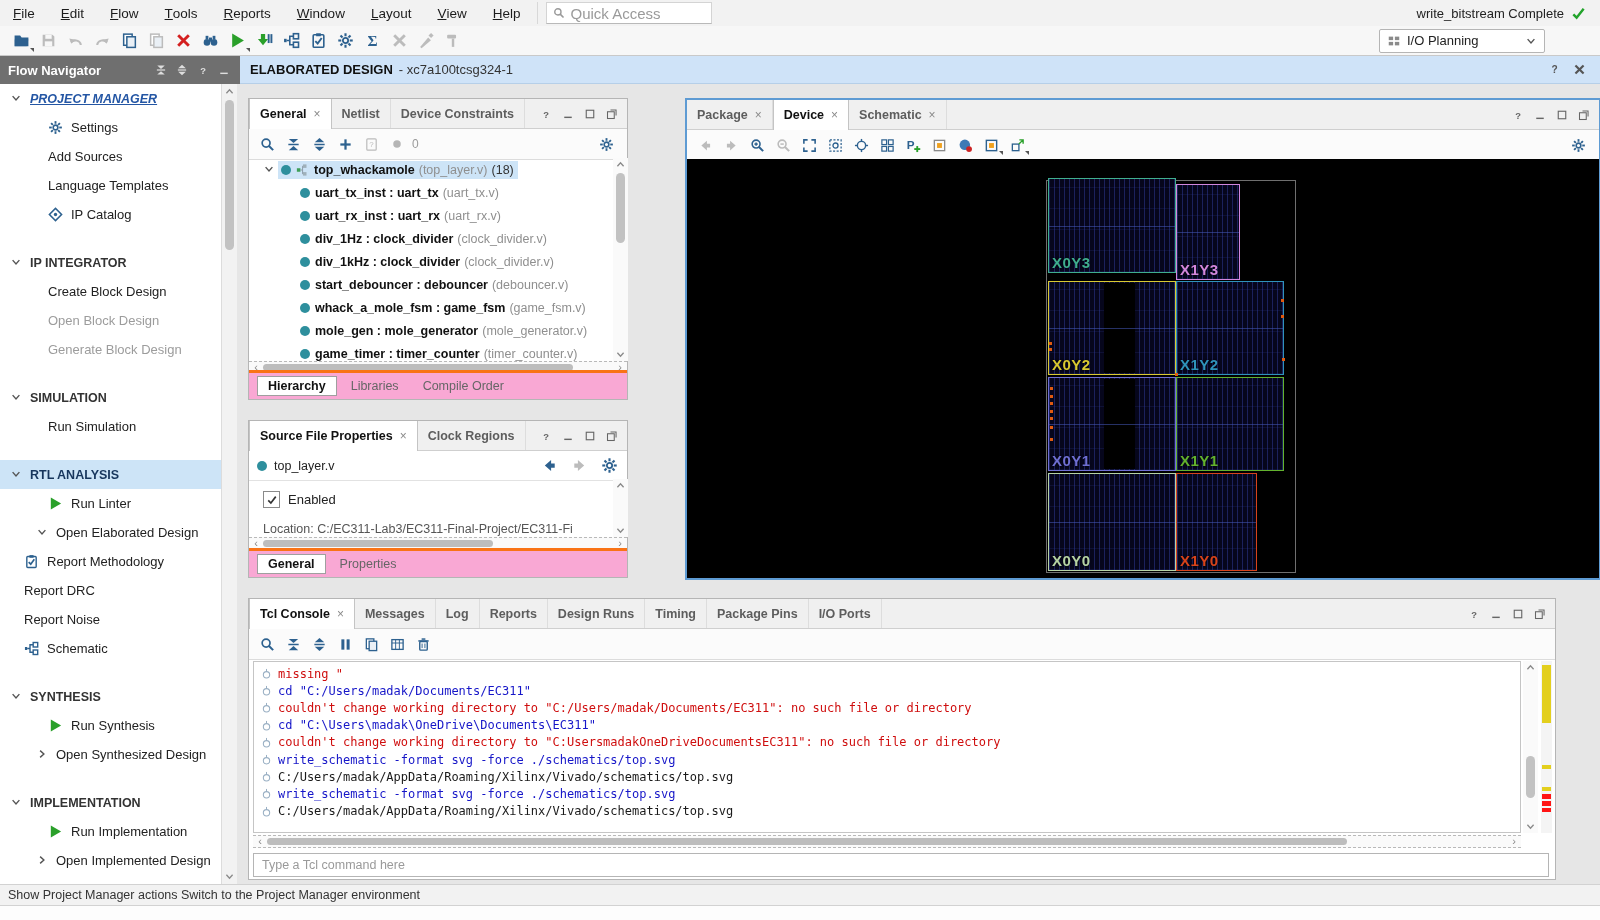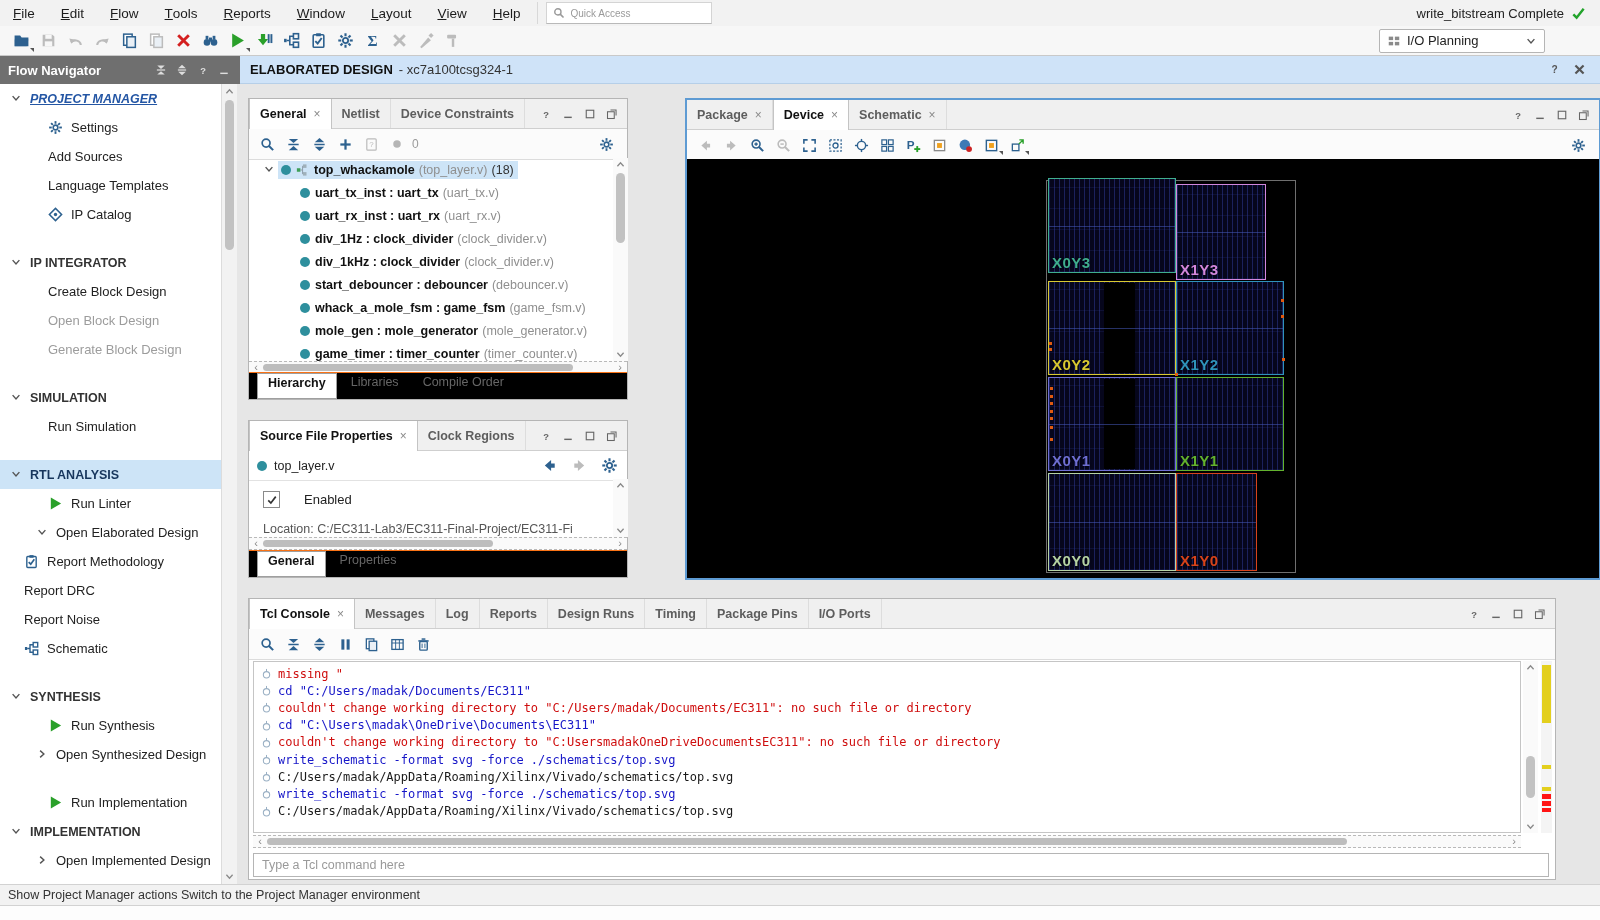--- a/index.html
+++ b/index.html
@@ -7,21 +7,21 @@
     -webkit-font-smoothing:antialiased;}
   #root{position:relative;width:1600px;height:920px;}
   u{text-decoration:underline;}
   svg{display:block;}
   
   #menubar{position:absolute;left:0;top:0;width:1600px;height:26px;background:#f2f2f2;
     border-bottom:1px solid #e0e0e0;display:flex;align-items:center;font-size:13.5px;color:#1c1c1c;}
   .mitem{padding:0 13px;height:26px;display:flex;align-items:center;cursor:default;}
   #qa-sep{width:1px;height:22px;background:#d8d8d8;margin-left:4px;}
   #quick-access{margin-left:8px;width:152px;height:20px;background:#fff;border:1px solid #d4d4d4;
-    border-bottom:1px solid #b9b9b9;display:flex;align-items:center;gap:5px;padding:0 6px;color:#9a9a9a;font-size:10px;}
+    border-bottom:1px solid #b9b9b9;display:flex;align-items:center;gap:5px;padding:0 6px;color:#9a9a9a;font-size:15px;}
   #top-status{margin-left:auto;display:flex;align-items:center;gap:7px;padding-right:14px;font-size:13px;color:#222;}
   
   #toolbar{position:absolute;left:0;top:26px;width:1600px;height:30px;background:#f7f7f7;
     border-bottom:1px solid #c9c9c9;display:flex;align-items:center;padding-left:8px;box-sizing:border-box;}
   .tb{width:27px;height:26px;display:flex;align-items:center;justify-content:center;color:#2d618f;position:relative;cursor:default;}
   .tb svg{width:17px;height:17px;}
   .tb.disabled{color:#bcbcbc;}
   .tb.red{color:#d42020;}
   .tb.green{color:#2aa02a;}
   .tb.caret::after{content:"";position:absolute;right:1px;bottom:2px;border-left:4px solid transparent;
@@ -69,22 +69,22 @@
   .ptab.active{background:#fff;color:#111;margin-bottom:-1px;border-right:1px solid #c4c4c4;border-left:1px solid #c4c4c4;}
   .ptab .x{color:#8a8a8a;font-weight:normal;font-size:12px;}
   .ptabs .hicons{margin-left:auto;display:flex;gap:10px;align-items:center;padding-right:9px;color:#666;}
   .ptabs .hicons svg{width:12px;height:12px;}
   .ptools{height:30px;background:#fbfbfb;border-bottom:1px solid #dcdcdc;display:flex;align-items:center;padding-left:5px;}
   .ptools .tb{width:26px;height:24px;}
   .ptools .tb svg{width:15px;height:15px;}
   .ptools .right{margin-left:auto;padding-right:8px;}
   .badge0{font-size:12px;color:#9a9a9a;margin-left:2px;}
   
-  .btabs{position:absolute;left:0;right:0;bottom:0;height:26px;background:#000000;border-top:1px solid #f97316;
-    display:flex;padding-left:8px;font-size:12.5px;color:#666;gap:4px;}
+  .btabs{position:absolute;left:0;right:0;bottom:0;height:26px;background:#f9a8d4;border-top:3px solid #f97316;
+    display:flex;align-items:center;padding-left:8px;font-size:12.5px;color:#666;gap:4px;}
   .btab{padding:2px 10px;cursor:default;}
   .btab.active{background:#fff;border:1px solid #9f9f9f;font-weight:bold;color:#111;}
   
   .hscroll{position:absolute;left:0;right:0;height:13px;border-top:1px dashed #b9b9b9;border-bottom:1px dashed #b9b9b9;
     display:flex;align-items:center;background:#fafafa;box-sizing:border-box;}
   .hscroll .arr{width:14px;color:#8a8a8a;font-size:11px;text-align:center;line-height:11px;}
   .hscroll .thumb{height:7px;background:#bdbdbd;border-radius:4px;}
   
   .vscroll{position:absolute;width:15px;background:#fafafa;}
   .vscroll .arr{position:absolute;left:2px;width:11px;height:11px;color:#8a8a8a;}
@@ -101,21 +101,21 @@
   .trow .fl{color:#8f8f8f;}
   .trow .cnt{color:#333;margin-left:4px;}
   .trow .selwrap{display:flex;align-items:center;background:#cde4f7;padding:2px 4px 2px 0;}
   .hiericon{width:14px;height:14px;margin-right:4px;}
   
   #fp-sub{height:29px;border-bottom:1px solid #e2e2e2;display:flex;align-items:center;padding:0 8px;font-size:12.5px;color:#222;}
   #fp-sub .dot{width:10px;height:10px;border-radius:50%;background:#2e8f9d;margin-right:7px;}
   #fp-sub .nav{margin-left:auto;display:flex;gap:10px;align-items:center;}
   #fp-sub .nav .tb{width:20px;height:20px;}
   #fp-content{position:absolute;left:0;top:58px;width:363px;height:58px;overflow:hidden;}
-  .cbrow{display:flex;align-items:center;gap:24px;padding:12px 0 0 14px;font-size:13px;color:#222;}
+  .cbrow{display:flex;align-items:center;gap:8px;padding:12px 0 0 14px;font-size:13px;color:#222;}
   .cbox{width:15px;height:15px;border:1px solid #8a8a8a;background:#fff;display:flex;align-items:center;justify-content:center;}
   .cbox svg{width:12px;height:12px;}
   .cliprow{padding:14px 0 0 14px;font-size:12.5px;color:#555;white-space:nowrap;}
   
   #device-panel{border:2px solid #5e9bd3;margin-left:44px;}
   #device-canvas{position:absolute;left:0;top:59px;width:912px;height:419px;background:#000;overflow:hidden;}
   #die{position:absolute;border:1px solid #6f6f6f;box-sizing:border-box;}
   .region{position:absolute;box-sizing:border-box;border:1px solid;background-color:#06061c;
     background-image:repeating-linear-gradient(90deg,rgba(48,60,155,.5) 0 1px,transparent 1px 5px),
       repeating-linear-gradient(0deg,rgba(44,54,140,.22) 0 1px,transparent 1px 21px);}
@@ -531,35 +531,35 @@
       </div>
       <div class="srow item ind1">
         <span class="chev">
           <svg viewBox="0 0 16 16" xmlns="http://www.w3.org/2000/svg">
             <polyline points="5.5,3.5 10.5,8 5.5,12.5" fill="none" stroke="currentColor" stroke-width="1.9"></polyline>
           </svg>
         </span>
         <span class="slabel">Open Synthesized Design</span>
       </div>
       <div class="sgap"></div>
+      <div class="srow section">
+        <span class="chev">
+          <svg viewBox="0 0 16 16" xmlns="http://www.w3.org/2000/svg">
+            <polyline points="3.5,5.5 8,10.5 12.5,5.5" fill="none" stroke="currentColor" stroke-width="1.9"></polyline>
+          </svg>
+        </span>
+        <span class="slabel">IMPLEMENTATION</span>
+      </div>
       <div class="srow item">
         <span class="icon green">
           <svg viewBox="0 0 16 16" xmlns="http://www.w3.org/2000/svg">
             <polygon points="3,1.5 14,8 3,14.5" fill="currentColor"></polygon>
           </svg>
         </span>
         <span class="slabel">Run Implementation</span>
-      </div>
-      <div class="srow section">
-        <span class="chev">
-          <svg viewBox="0 0 16 16" xmlns="http://www.w3.org/2000/svg">
-            <polyline points="3.5,5.5 8,10.5 12.5,5.5" fill="none" stroke="currentColor" stroke-width="1.9"></polyline>
-          </svg>
-        </span>
-        <span class="slabel">IMPLEMENTATION</span>
       </div>
       <div class="srow item ind1">
         <span class="chev">
           <svg viewBox="0 0 16 16" xmlns="http://www.w3.org/2000/svg">
             <polyline points="5.5,3.5 10.5,8 5.5,12.5" fill="none" stroke="currentColor" stroke-width="1.9"></polyline>
           </svg>
         </span>
         <span class="slabel">Open Implemented Design</span>
       </div>
     </div>
@@ -1068,21 +1068,21 @@
               </g>
             </svg>
           </span>
         </div>
       </div>
     <div id="device-canvas">
         <div id="die" style="left: 359px; top: 21px; width: 250px; height: 393px;"></div>
         <div class="region" style="left: 361px; top: 19px; width: 128px; height: 95px; border-color: rgb(63, 174, 143);">
           <div class="rlabel" style="color: rgb(63, 174, 143);">X0Y3</div>
         </div>
-        <div class="region" style="left: 489px; top: 25px; width: 90px; height: 96px; border-color: rgb(211, 135, 221);">
+        <div class="region" style="left: 489px; top: 25px; width: 64px; height: 96px; border-color: rgb(211, 135, 221);">
           <div class="rlabel" style="color: rgb(211, 135, 221);">X1Y3</div>
         </div>
         <div class="region" style="left: 361px; top: 122px; width: 128px; height: 94px; border-color: rgb(217, 201, 49);">
           <div class="spine"></div>
           <div class="rlabel" style="color: rgb(217, 201, 49); text-align: right;">X0Y2</div>
         </div>
         <div class="region" style="left: 489px; top: 122px; width: 108px; height: 94px; border-color: rgb(47, 147, 187);">
           <div class="rlabel" style="color: rgb(47, 147, 187);">X1Y2</div>
         </div>
         <div class="region" style="left: 361px; top: 218px; width: 128px; height: 94px; border-color: rgb(111, 111, 212);">

